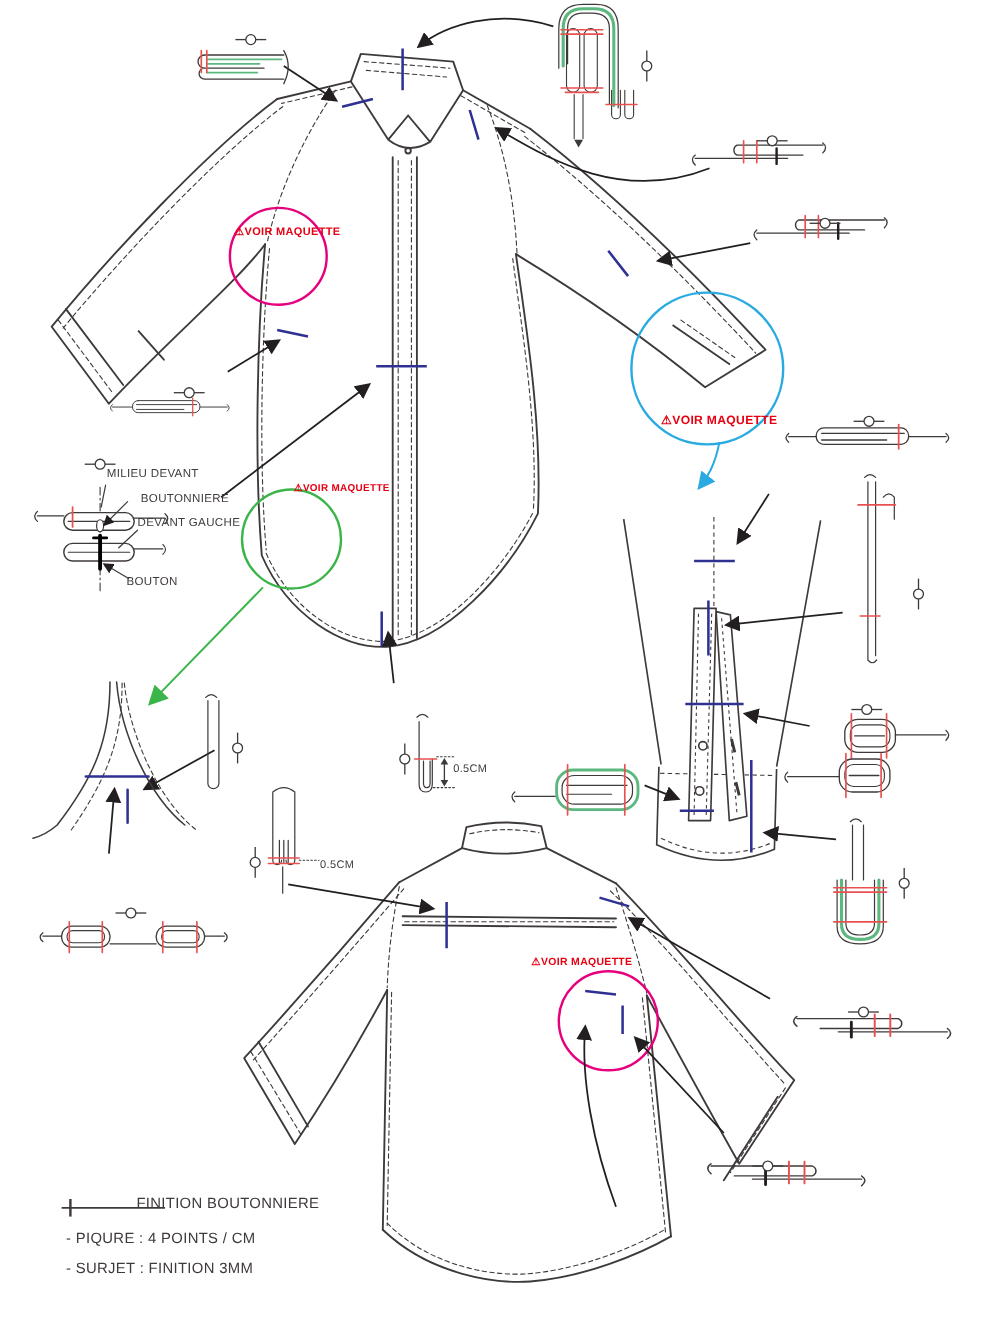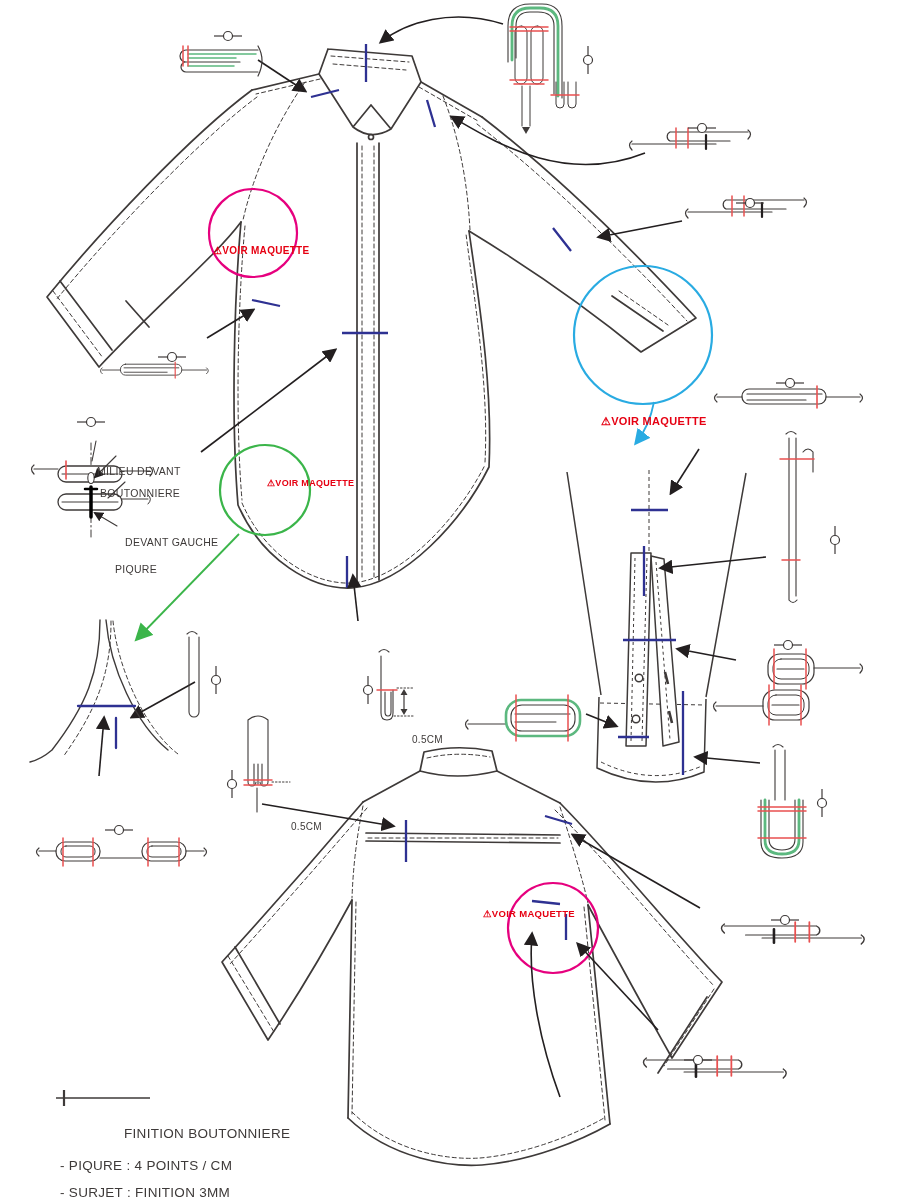--- a/index.html
+++ b/index.html
@@ -1,19 +1,19 @@
 <!DOCTYPE html>
 <html><head>
 <meta charset="utf-8">
 <style>
   html,body{margin:0;padding:0;background:#fff;}
   .canvas{position:relative;width:900px;height:1200px;background:#fff;overflow:hidden;
           font-family:"Liberation Sans",sans-serif;}
   svg{position:absolute;left:0;top:0;}
-  .t{position:absolute;white-space:nowrap;color:#3e3a39;letter-spacing:.3px;margin-top:40px;}
+  .t{position:absolute;white-space:nowrap;color:#3e3a39;letter-spacing:.3px;}
   .red{color:#e60012;font-weight:bold;}
   .lbl{font-size:10.5px;}
   .legend{font-size:13.5px;}
 </style>
 </head>
 <body>
 
 <div class="canvas">
 
 <svg width="900" height="1200" viewBox="0 0 900 1200">
@@ -277,23 +277,23 @@
   <use href="#needleH" x="698" y="1060"></use>
 </g>
 
 <g stroke="#3e3a39" fill="none">
   <path d="M56,1098 H150" stroke-width="1.5"></path>
   <path d="M64,1090 V1106" stroke-width="2.2"></path>
 </g>
 </svg>
 
 <div class="t lbl" style="left:97px;top:425px;">MILIEU DEVANT</div>
-<div class="t lbl" style="left:100px;top:447px;">BOUTONNIERE</div>
-<div class="t lbl" style="left:125px;top:496px;">DEVANT GAUCHE</div>
-<div class="t lbl" style="left:115px;top:523px;">PIQURE</div>
+<div class="t lbl" style="left:128px;top:447px;">BOUTONNIERE</div>
+<div class="t lbl" style="left:125px;top:469px;">DEVANT GAUCHE</div>
+<div class="t lbl" style="left:115px;top:523px;">BOUTON</div>
 
 <div class="t red" style="left:213px;top:205px;font-size:10px;">⚠VOIR MAQUETTE</div>
 <div class="t red" style="left:267px;top:438px;font-size:9px;">⚠VOIR MAQUETTE</div>
 <div class="t red" style="left:601px;top:375px;font-size:11px;">⚠VOIR MAQUETTE</div>
 <div class="t red" style="left:483px;top:868px;font-size:9.5px;">⚠VOIR MAQUETTE</div>
 
 <div class="t" style="left:412px;top:694px;font-size:10px;">0.5CM</div>
 <div class="t" style="left:291px;top:781px;font-size:10px;">0.5CM</div>
 
 <div class="t legend" style="left:124px;top:1086px;">FINITION BOUTONNIERE</div>

